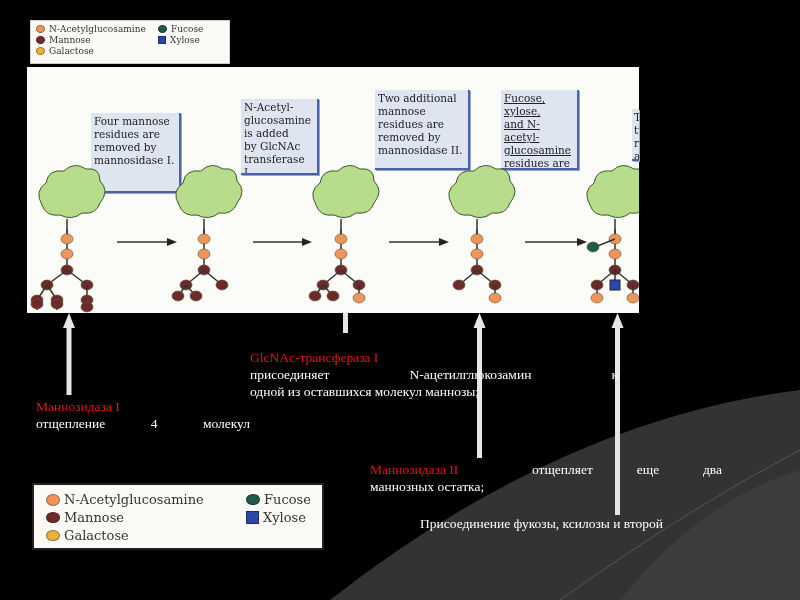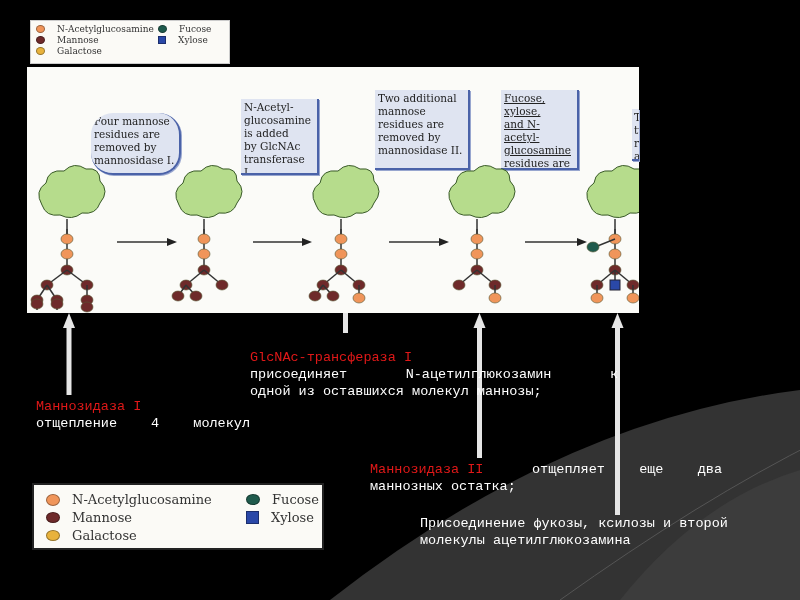--- a/index.html
+++ b/index.html
@@ -1,25 +1,25 @@
 <!DOCTYPE html>
 <html><head>
 <meta charset="utf-8">
 <style>
   html, body { margin:0; padding:0; }
   body { width:800px; height:600px; position:relative; overflow:hidden; background:#000; font-family:"DejaVu Sans", sans-serif; }
   .bg-curve { position:absolute; left:0; top:0; width:800px; height:600px; }
   .legend-top { position:absolute; left:30px; top:20px; width:200px; height:44px; background:#fbfaf6; border:1px solid #ccc; box-sizing:border-box; font-family:"DejaVu Serif", serif; font-size:9px; color:#333; }
-  .legend-top .item, .legend-bottom .item { position:absolute; display:flex; align-items:center; gap:12px; white-space:nowrap; }
+  .legend-top .item, .legend-bottom .item { position:absolute; display:flex; align-items:center; gap:4px; white-space:nowrap; }
   .dot { display:inline-block; border-radius:50%; border:1px solid rgba(0,0,0,0.35); }
   .sq { display:inline-block; border:1px solid rgba(0,0,0,0.35); }
   .diagram { position:absolute; left:27px; top:67px; width:612px; height:246px; background:#fbfbf8; }
   .box { position:absolute; background:#dfe4f1; border-right:2px solid #4a62a8; border-bottom:2px solid #4a62a8; box-shadow:1px 1px 0 #98a6cf; font-family:"DejaVu Serif", serif; font-size:10.5px; line-height:13px; color:#222; padding:2px 3px; box-sizing:border-box; overflow:hidden; white-space:pre-line; }
   .legend-bottom { position:absolute; left:32px; top:483px; width:292px; height:67px; background:#fbfaf6; border:2px solid #222; box-sizing:border-box; font-family:"DejaVu Serif", serif; font-size:13px; color:#333; }
-  .txt { position:absolute; color:#fff; font-size:13.5px; line-height:17px; font-family:Liberation Mono, monospace; }
+  .txt { position:absolute; color:#fff; font-size:13.5px; line-height:17px; font-family:Liberation Serif, serif; }
   .red { color:#e01818; }
   .just { text-align:justify; text-align-last:justify; }
 </style>
 </head>
 <body>
 
 <svg class="bg-curve" viewBox="0 0 800 600">
   <path d="M 330 600 Q 560 420 800 390 L 800 600 Z" fill="#333"></path>
   <path d="M 620 600 Q 700 500 800 470 L 800 600 Z" fill="#3c3c3c"></path>
   <path d="M 820 440 Q 700 500 560 600" stroke="#555" stroke-width="1" fill="none"></path>
@@ -42,21 +42,21 @@
     <span class="dot" style="width:7px;height:6px;background:#1f5a4c;"></span>
     <span>Fucose</span>
   </div>
   <div class="item" style="left:127px;top:14px;">
     <span class="sq" style="width:6px;height:6px;background:#2a48a8;"></span>
     <span>Xylose</span>
   </div>
 </div>
 
 <div class="diagram">
-  <div class="box" style="left:64px;top:46px;width:90px;height:62px;border-radius:22px;">Four mannose
+  <div class="box" style="left:64px;top:46px;width:90px;height:80px;">Four mannose
 residues are
 removed by
 mannosidase I.</div>
   <div class="box" style="left:214px;top:32px;width:78px;height:76px;">N-Acetyl-
 glucosamine
 is added
 by GlcNAc
 transferase I.</div>
   <div class="box" style="left:336px;top:23px;width:95px;height:80px;margin-left:12px;">Two additional
 mannose
@@ -199,21 +199,20 @@
 <div class="txt" style="left:370px;top:461px;width:352px;">
   <div style="display:flex;justify-content:space-between;">
     <span class="red">Маннозидаза II</span>
     <span class="just" style="width:190px;">отщепляет еще два</span>
   </div>
   <div>маннозных остатка;</div>
 </div>
 
 <div class="txt" style="left:420px;top:515px;width:360px;">
   <div>Присоединение фукозы, ксилозы и второй</div>
-  <div>молекулы ацетилглюкозамина</div>
 </div>
 
 <div class="legend-bottom">
   <div class="item" style="left:12px;top:7px;">
     <span class="dot" style="width:12px;height:10px;background:#f0955a;"></span>
     <span>N-Acetylglucosamine</span>
   </div>
   <div class="item" style="left:12px;top:25px;">
     <span class="dot" style="width:12px;height:9px;background:#6e2a2a;"></span>
     <span>Mannose</span>

